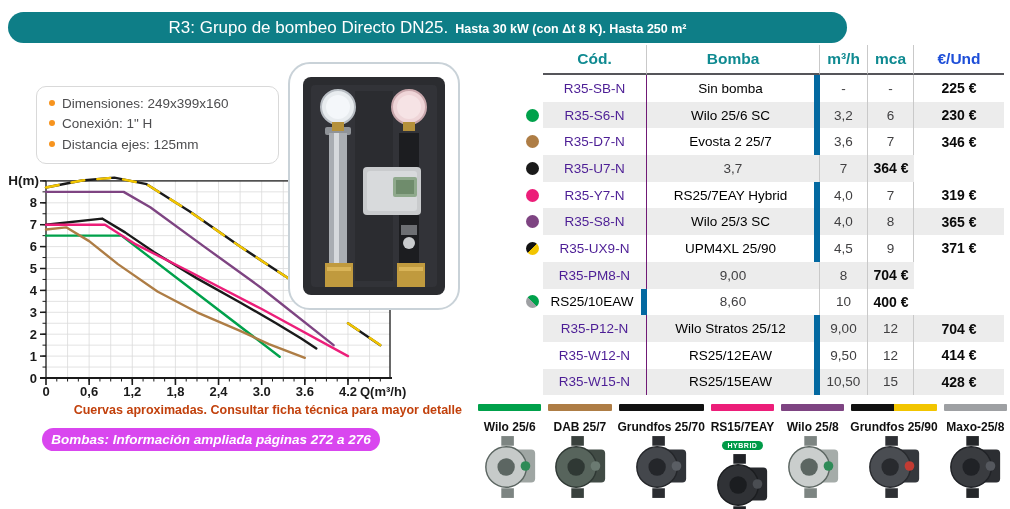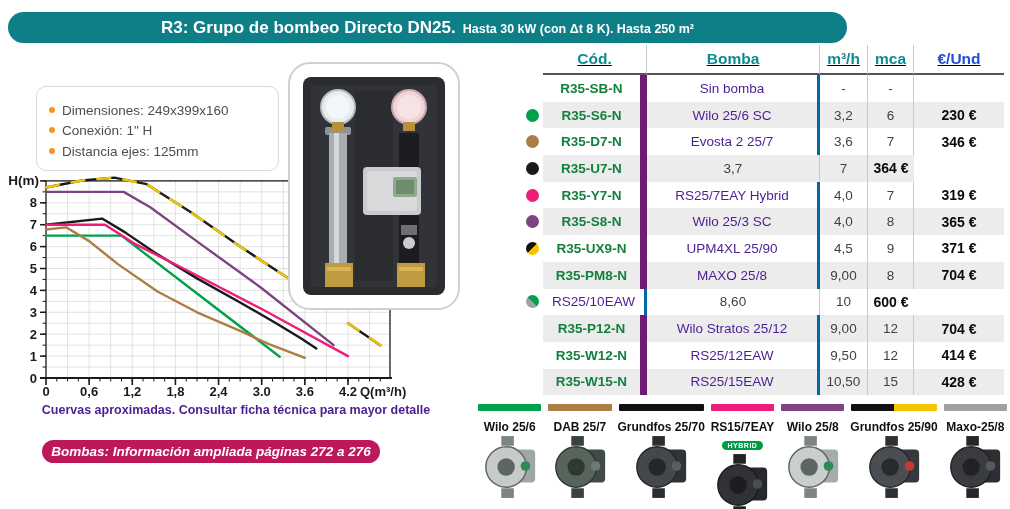--- a/index.html
+++ b/index.html
@@ -3,59 +3,59 @@
 <meta charset="utf-8">
 <style>
   * { margin:0; padding:0; box-sizing:border-box; }
   body { background:#fff; font-family:"Liberation Sans", sans-serif; }
   .page { position:relative; width:1010px; height:509px; background:#fff; overflow:hidden; }
 
   
   .header-bar { position:absolute; left:8px; top:12px; width:839px; height:31px;
     background:#0E7E87; border-radius:16px; display:flex; align-items:baseline;
     justify-content:center; gap:7px; padding-top:6px; color:#fff; }
-  .header-title { font-size:17px; font-weight:bold; }
+  .header-title { font-size:17px; font-weight:normal; }
   .header-sub   { font-size:12.5px; font-weight:bold;text-align:right; }
 
   
   .spec-box { position:absolute; left:36px; top:86px; width:243px;
-    border:1.5px solid #d9d9d9; border-radius:10px; padding:14px 10px 8px 12px; background:#fff; }
+    border:1.5px solid #d9d9d9; border-radius:10px; padding:7px 10px 8px 12px; background:#fff; }
   .spec-item { display:flex; align-items:baseline; gap:7px; font-size:13.5px;
     color:#4d4d4f; line-height:1.5; }
   .spec-bullet { width:6px; height:6px; border-radius:50%; background:#F7941E; flex:0 0 auto;
     position:relative; top:-2px; }
 
   
   .chart-wrap { position:absolute; left:0; top:156px; width:470px; height:258px; }
   .chart-wrap svg { font-family:"Liberation Sans", sans-serif; }
 
-  .chart-note { position:absolute; left:10px; top:403px; width:452px; text-align:center;
-    font-size:12.5px; font-weight:bold; color:#4c1d95; }
-
-  .info-badge { position:absolute; left:42px; top:440px; width:338px; height:23px;
-    background:#be185d; border-radius:12px; color:#fff; font-weight:bold; font-style:italic;
+  .chart-note { position:absolute; left:10px; top:403px; width:452px; text-align:right;
+    font-size:12.5px; font-weight:bold; color:#c2410c; }
+
+  .info-badge { position:absolute; left:42px; top:428px; width:338px; height:23px;
+    background:#d946ef; border-radius:12px; color:#fff; font-weight:bold; font-style:italic;
     font-size:13.5px; display:flex; align-items:center; justify-content:center; }
 
   
   .photo-card { position:absolute; left:288px; top:62px; width:172px; height:248px;
     background:#fff; border:2px solid #C9D2D8; border-radius:22px;
     display:flex; align-items:center; justify-content:center; }
 
   
   .ptable { position:absolute; left:521px; top:45px; width:486px; }
   .t-header, .t-row { display:grid; grid-template-columns:22px 104px 173px 48px 46px 90px; }
-  .t-header { height:30px; align-items:center;text-decoration:underline; }
+  .t-header { height:30px; align-items:center; }
   .t-header > div { height:100%; display:flex; align-items:center; justify-content:center; }
   .hc { font-weight:bold; font-size:15.5px; color:#0F8A91; border-bottom:2px solid #55555a; }
   .hc.h-price { color:#1d4ed8; }
   .hc.h-cod, .hc.h-bomba, .hc.h-flow, .hc.h-mca { border-right:1px solid #C9C9C9; }
   .t-row { height:26.7px; align-items:stretch; }
   .t-row > div { display:flex; align-items:center; justify-content:center; }
-  .cell-code  { font-weight:bold; font-size:13.5px; color:#15803d; border-right:7px solid #701a75; }
-  .cell-pump  { font-size:13.5px; color:#4c1d95; border-right:3px solid #0369a1; }
+  .cell-code  { font-weight:normal; font-size:13.5px; color:#4c1d95; border-right:1px solid #701a75; }
+  .cell-pump  { font-size:13.5px; color:#000000; border-right:6px solid #0369a1; }
   .cell-val   { font-size:13.5px; color:#414042; border-right:1px solid #C9C9C9; }
   .cell-mca   { border-right:1px solid #C9C9C9; }
   .cell-price { font-weight:bold; font-size:14px; color:#0a0a0a; }
   .t-row.alt > div:not(.cell-dot) { background:#ECECEC; }
   .pump-dot { width:13px; height:13px; border-radius:50%; }
 
   
   .gallery { position:absolute; left:477px; top:404px; width:531px; display:flex; gap:5px; }
   .g-item { flex:1; text-align:center; }
   .g-bar { height:7px; border-radius:1px; margin:0 1px 2px 1px; }
@@ -262,20 +262,21 @@
       <div class="hc h-mca">mca</div>
       <div class="hc h-price">€/Und</div>
     </div>
     <div id="table-rows">
         <div class="t-row">
           <div class="cell-dot"></div>
           <div class="cell-code">R35-SB-N</div>
           <div class="cell-pump">Sin bomba</div>
           <div class="cell-val">-</div>
           <div class="cell-val cell-mca">-</div>
+          <div class="cell-price">225 €</div>
         </div>
         <div class="t-row alt">
           <div class="cell-dot">
             <div class="pump-dot" style="background: rgb(0, 161, 75);"></div>
           </div>
           <div class="cell-code">R35-S6-N</div>
           <div class="cell-pump">Wilo 25/6 SC</div>
           <div class="cell-val">3,2</div>
           <div class="cell-val cell-mca">6</div>
           <div class="cell-price">230 €</div>
@@ -325,33 +326,32 @@
           </div>
           <div class="cell-code">R35-UX9-N</div>
           <div class="cell-pump">UPM4XL 25/90</div>
           <div class="cell-val">4,5</div>
           <div class="cell-val cell-mca">9</div>
           <div class="cell-price">371 €</div>
         </div>
         <div class="t-row alt">
           <div class="cell-dot"></div>
           <div class="cell-code">R35-PM8-N</div>
-          <div class="cell-pump">MAXO 25/8</div>
           <div class="cell-val">9,00</div>
           <div class="cell-val cell-mca">8</div>
           <div class="cell-price">704 €</div>
         </div>
         <div class="t-row">
           <div class="cell-dot">
             <div class="pump-dot" style="background: linear-gradient(225deg, rgb(0, 161, 75) 50%, rgb(158, 160, 163) 50%);"></div>
           </div>
           <div class="cell-pump">RS25/10EAW</div>
           <div class="cell-val">8,60</div>
           <div class="cell-val cell-mca">10</div>
-          <div class="cell-price">600 €</div>
+          <div class="cell-price">400 €</div>
         </div>
         <div class="t-row alt">
           <div class="cell-dot"></div>
           <div class="cell-code">R35-P12-N</div>
           <div class="cell-pump">Wilo Stratos 25/12</div>
           <div class="cell-val">9,00</div>
           <div class="cell-val cell-mca">12</div>
           <div class="cell-price">704 €</div>
         </div>
         <div class="t-row">

